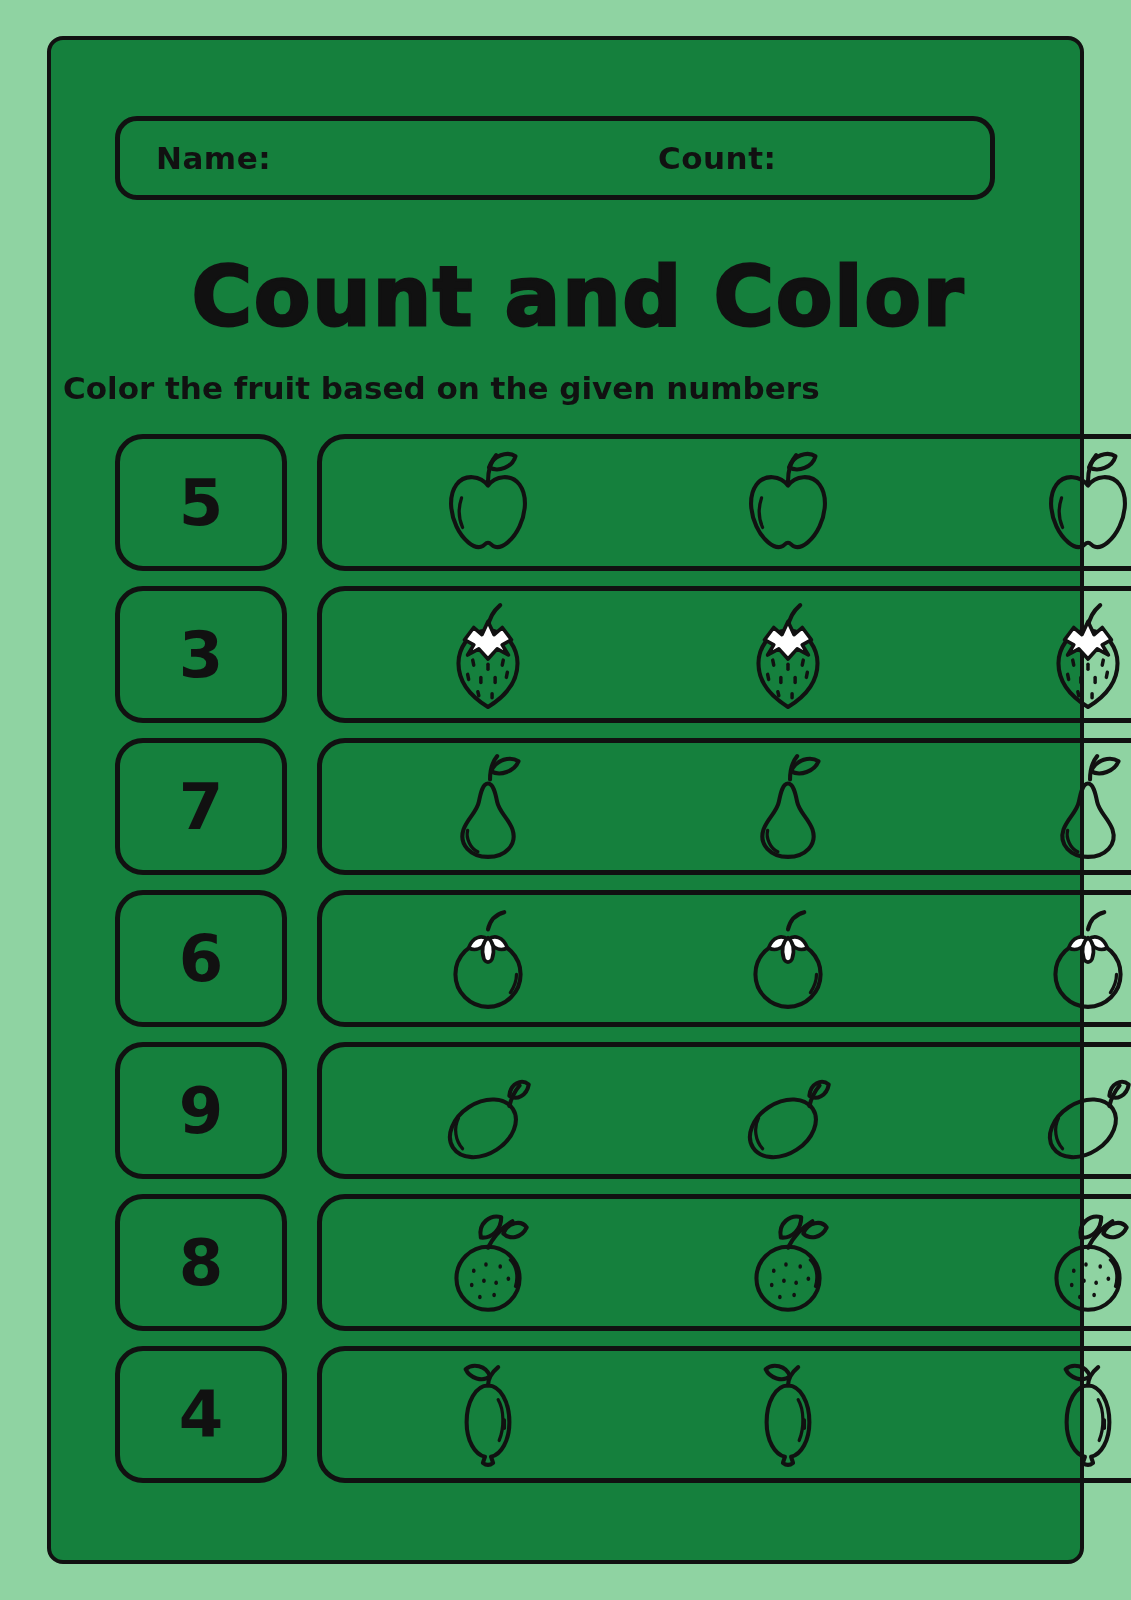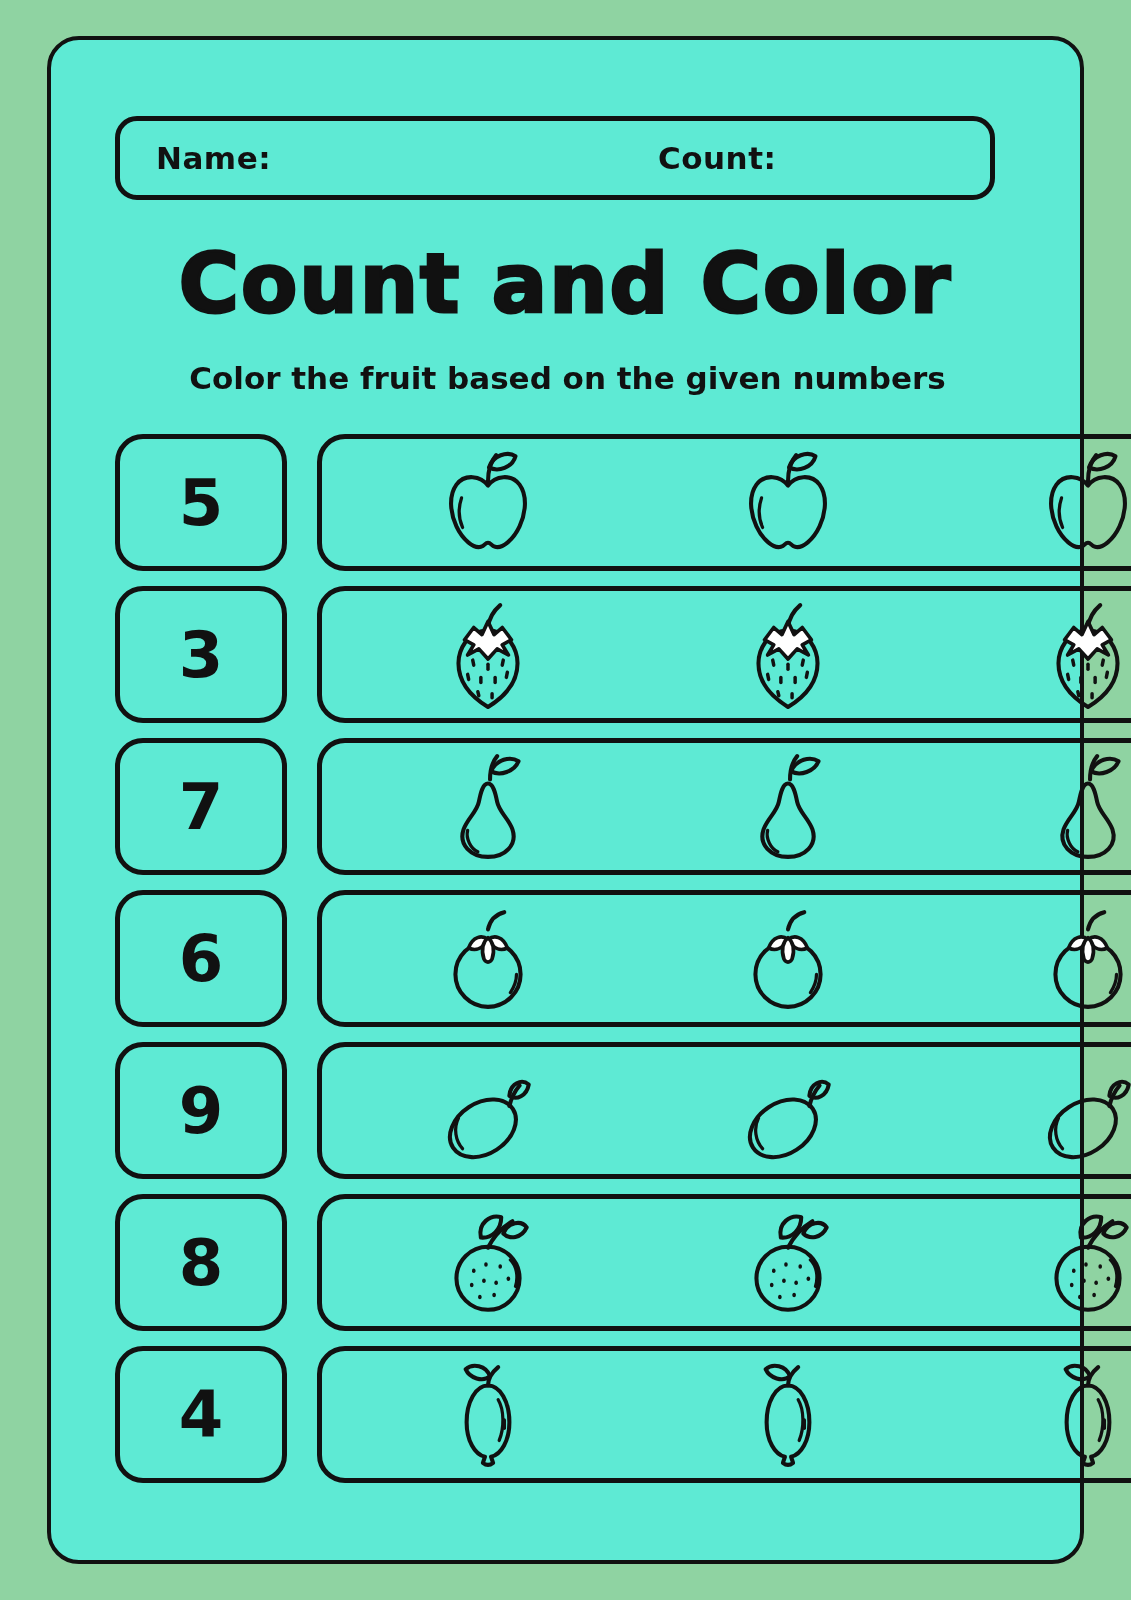--- a/index.html
+++ b/index.html
@@ -4,40 +4,40 @@
 <style>
   html,body{margin:0;padding:0;}
   body{
     width:1131px;height:1600px;position:relative;
     background:#8FD3A2;
     font-family:"DejaVu Sans","Liberation Sans",sans-serif;
     color:#111;
   }
   .sheet{
     position:absolute;left:47px;top:36px;width:1037px;height:1528px;
-    background:#5eead4;border:4px solid #111;border-radius:32px;
+    background:#15803d;border:4px solid #111;border-radius:16px;
     box-sizing:border-box;
   }
   .header-box{
     position:absolute;left:64px;top:76px;width:880px;height:84px;
     border:5px solid #111;border-radius:22px;box-sizing:border-box;
     display:flex;align-items:center;
   }
   .header-label{font-size:31px;font-weight:600;letter-spacing:.5px;}
   .name-label{margin-left:36px;}
   .class-label{position:absolute;left:538px;}
   .title{
     position:absolute;left:0;top:196px;width:100%;
     text-align:center;font-size:82px;font-weight:800;
-    letter-spacing:2px;margin:0;
+    letter-spacing:2px;margin:13px;
     -webkit-text-stroke:3px #111;
   }
   .subtitle{
     position:absolute;left:0;top:318px;width:100%;
-    text-align:center;font-size:31px;font-weight:600;margin:2px;
+    font-size:31px;font-weight:600;margin:12px;
   }
   .rows{
     position:absolute;left:64px;top:394px;width:900px;
     display:flex;flex-direction:column;gap:15px;
   }
   .row{display:flex;gap:30px;height:137px;}
   .numbox{
     width:172px;height:100%;flex:0 0 172px;
     border:5px solid #111;border-radius:28px;box-sizing:border-box;
     display:flex;align-items:center;justify-content:center;

